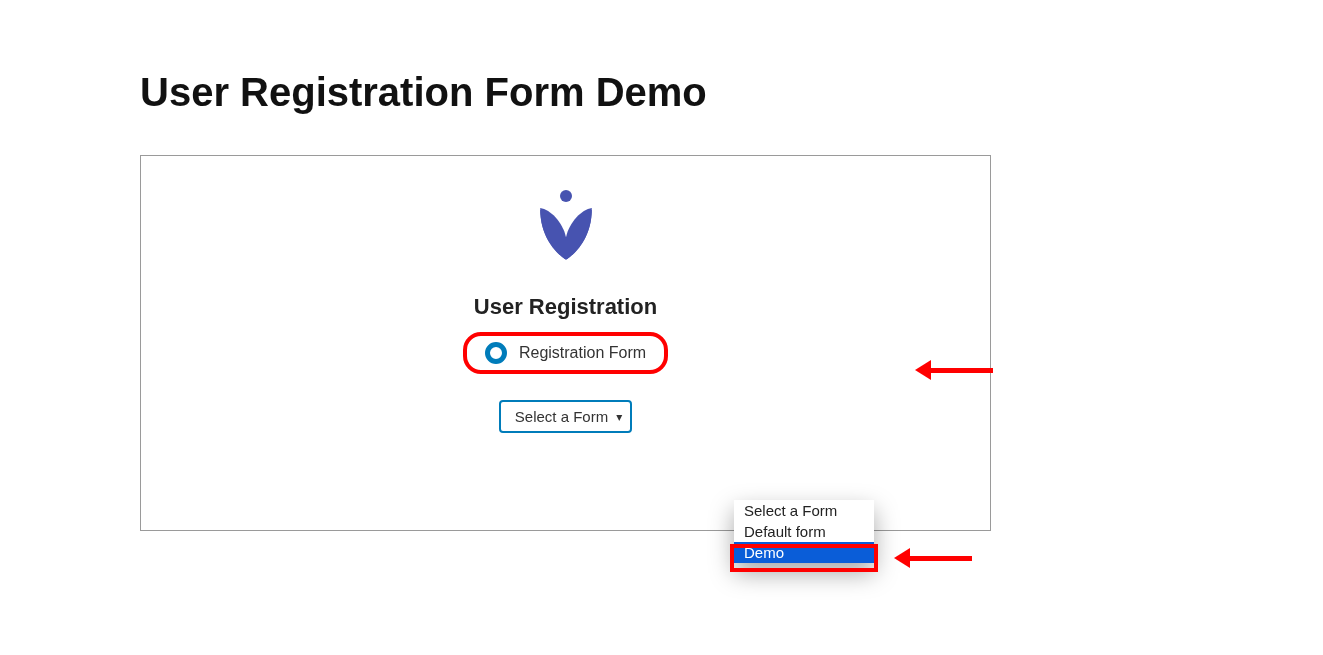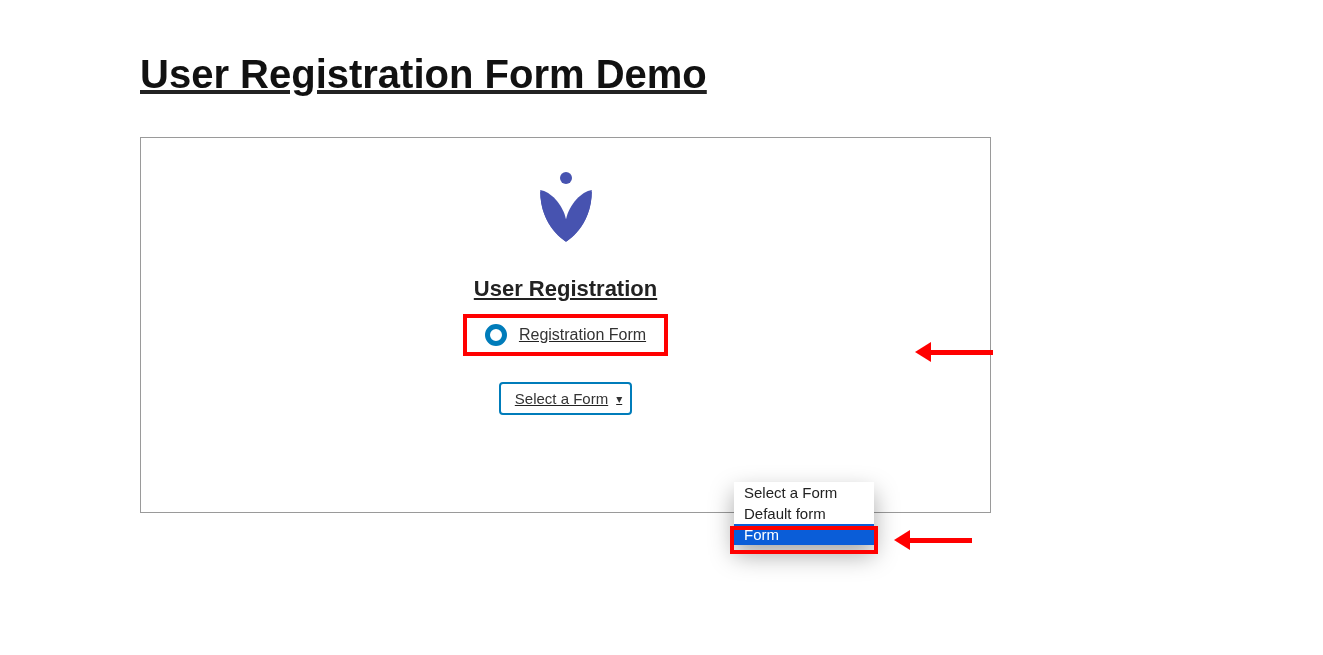--- a/index.html
+++ b/index.html
@@ -6,22 +6,21 @@
   html, body {
     margin: 0;
     padding: 0;
     width: 1323px;
     height: 655px;
     font-family: "Segoe UI", -apple-system, Arial, sans-serif;
     background: #fff;
     color: #222;
   }
   .page {
-    padding: 52px 140px 0 140px;
-    text-decoration: underline;
+    padding: 70px 140px 0 140px;
   }
   .page-title {
     font-size: 40px;
     font-weight: 700;
     color: #111;
     margin: 0 0 40px 0;
   }
   .panel {
     border: 1px solid #9a9a9a;
     width: 851px;
@@ -46,20 +45,21 @@
     align-items: center;
     gap: 22px;
   }
   .radio-row {
     display: flex;
     align-items: center;
     gap: 12px;
     font-size: 16px;
     color: #333;
     padding: 6px 18px;
+    border-radius: 14px;
   }
   .highlight-box {
     outline: 4px solid #ff0000;
     outline-offset: 0;
   }
   .radio-outline {
     width: 22px;
     height: 22px;
     border: 2px solid #555;
     border-radius: 50%;
@@ -177,21 +177,21 @@
       <div class="select-wrap">
         <span>Select a Form</span>
         <span class="chev">▾</span>
       </div>
     </div>
 
     
     <div class="dropdown">
       <div class="dropdown-item">Select a Form</div>
       <div class="dropdown-item">Default form</div>
-      <div class="dropdown-item highlighted">Form</div>
+      <div class="dropdown-item highlighted">Demo</div>
     </div>
     <div class="dropdown-outline"></div>
 
     
     <div class="arrow arrow1">
       <span class="arrow-head"></span>
         <span class="arrow-line"></span>
     </div>
     <div class="arrow arrow2">
       <span class="arrow-head"></span>

